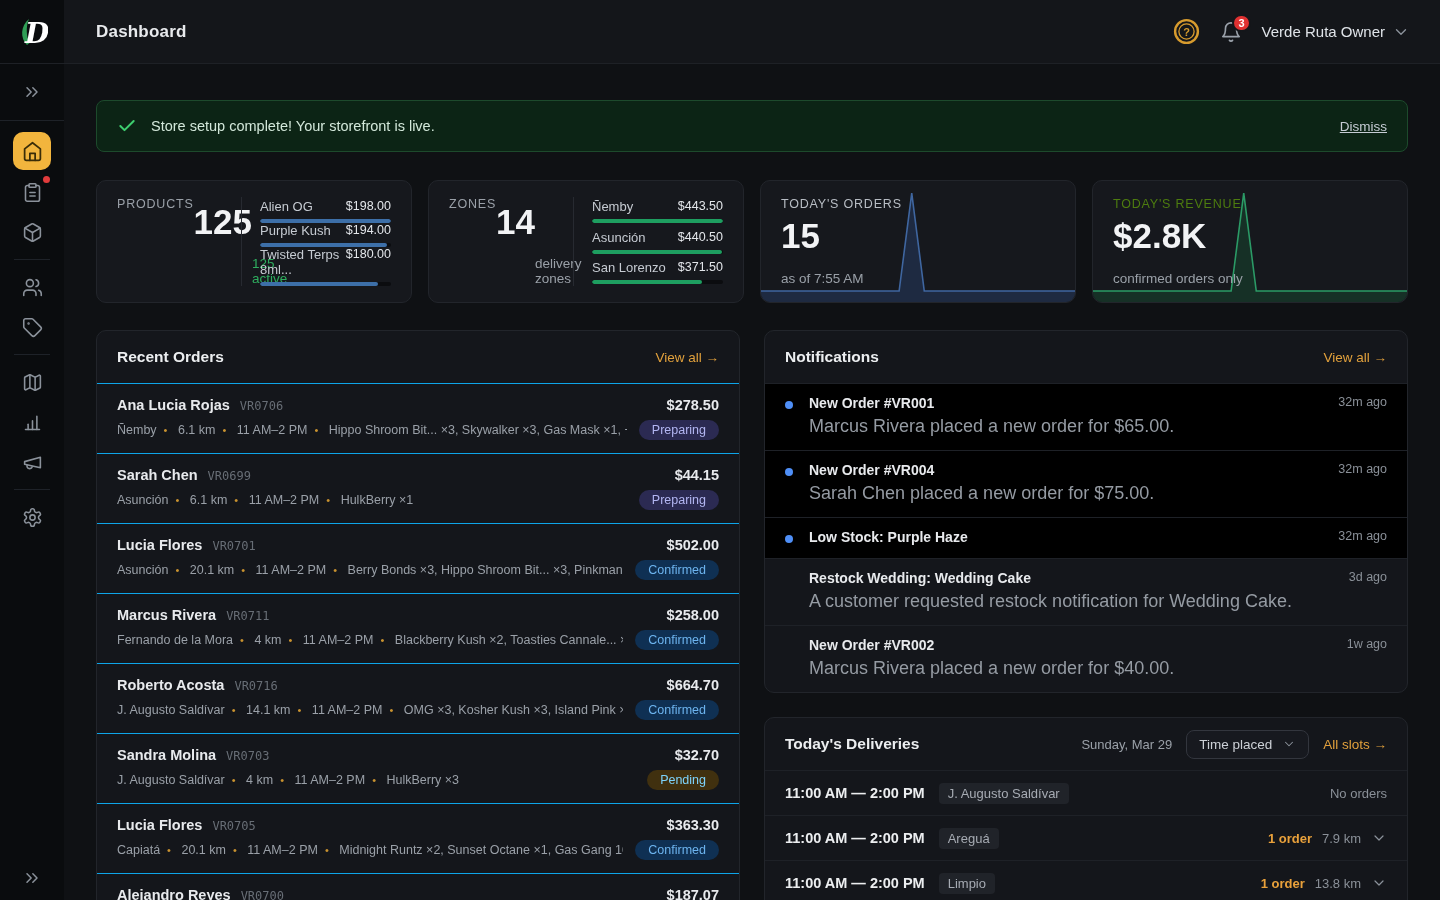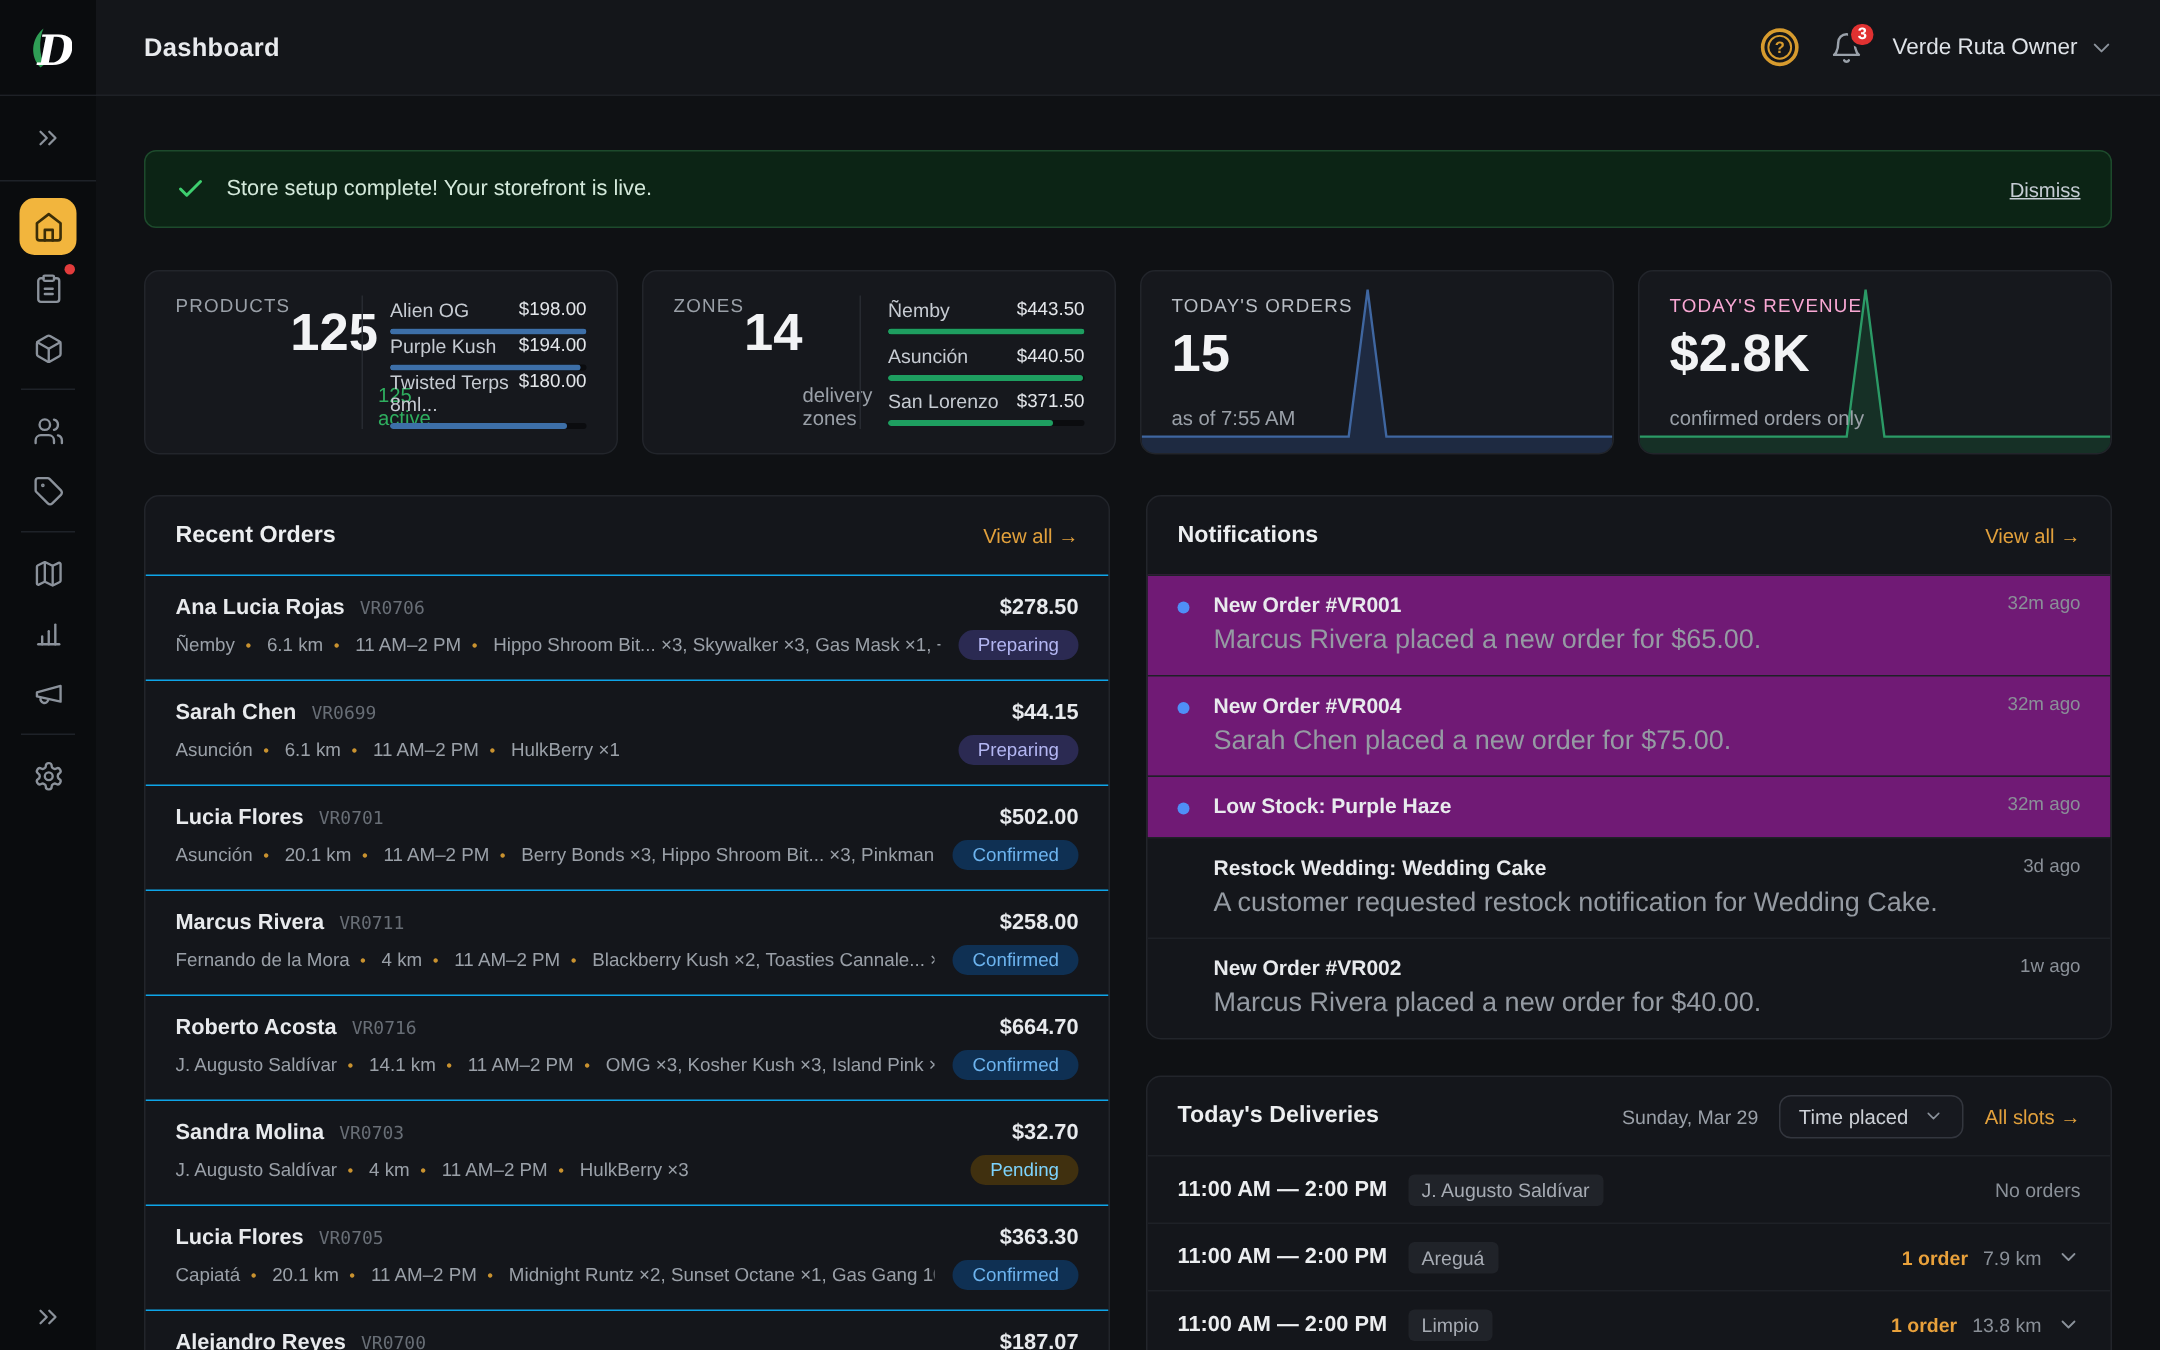--- a/index.html
+++ b/index.html
@@ -87,21 +87,21 @@
   .o-meta { flex:1; min-width:0; white-space:nowrap; overflow:hidden; font-size:12.5px; color:#9aa0a8; }
   .dot { color:#c9922f; margin:0 7px; font-size:11px; }
   .badge { flex:none; margin-left:12px; padding:3px 13px; border-radius:999px; font-size:12.5px; }
   .badge-preparing { background:#2b2a52; color:#b3b6f2; }
   .badge-confirmed { background:#0f3053; color:#6db4ef; }
   .badge-pending { background:#40300f; color:#7dd3fc; }
 
   
   .notif-row { border-top:1px solid #1e2127; padding:11px 20px 13px; display:grid;
                grid-template-columns:16px 1fr auto; column-gap:8px; cursor:pointer; }
-  .notif-row.unread { background:#701a75; }
+  .notif-row.unread { background:#000000; }
   .n-dot { width:8px; height:8px; border-radius:50%; background:#4f8ff7; margin-top:6px; visibility:hidden; }
   .notif-row.unread .n-dot { visibility:visible; }
   .n-title { font-size:14px; font-weight:bold; }
   .n-desc { font-size:18px; color:#959ba3; margin-top:5px; grid-column:2; }
   .n-time { font-size:12.5px; color:#8a9098; }
 
   
   .del-head-right { margin-left:auto; display:flex; align-items:center; gap:14px; }
   .del-date { font-size:13px; color:#9aa0a8; }
   .del-select { display:flex; align-items:center; gap:10px; border:1px solid #33363e; border-radius:8px;
@@ -336,21 +336,21 @@
         <span class="stat-sub">as of 7:55 AM</span>
       </div>
     </section>
 
     <section class="card card-revenue">
       <svg class="spark" viewBox="0 0 316 123" preserveAspectRatio="none">
         <polygon class="spark-fill" points="0.0,111.9 139.0,111.9 151.7,12.3 164.3,111.9 316.0,111.9 316,123 0,123"></polygon>
           <polyline class="spark-line" points="0.0,111.9 139.0,111.9 151.7,12.3 164.3,111.9 316.0,111.9"></polyline>
       </svg>
       <div class="spark-content">
-        <span class="stat-label" style="color:#f9a8d4">TODAY'S REVENUE</span>
+        <span class="stat-label" style="color:#4d7c0f">TODAY'S REVENUE</span>
         <span class="stat-value">$2.8K</span>
         <span class="stat-sub">confirmed orders only</span>
       </div>
     </section>
   </div>
 
   <div class="panels">
 
     <section class="panel">
       <div class="panel-head">

